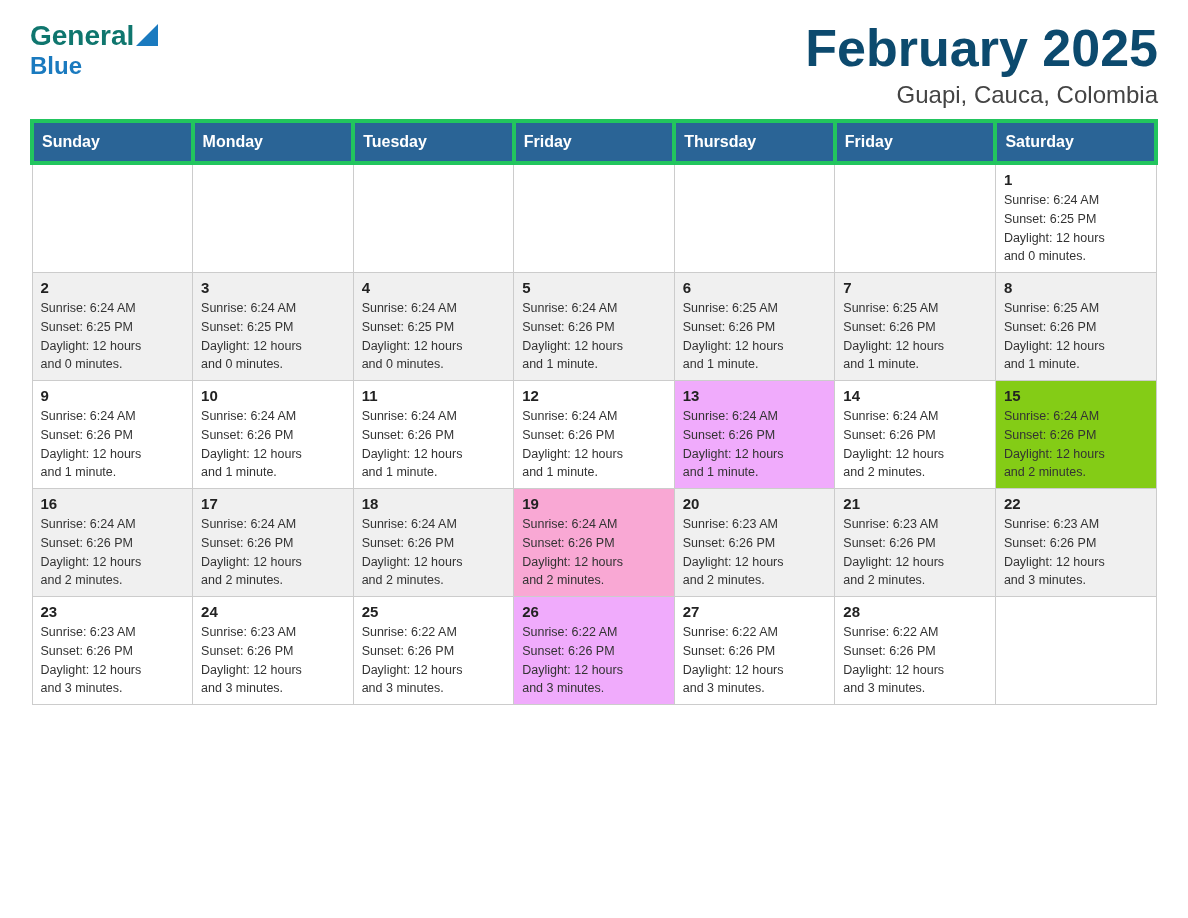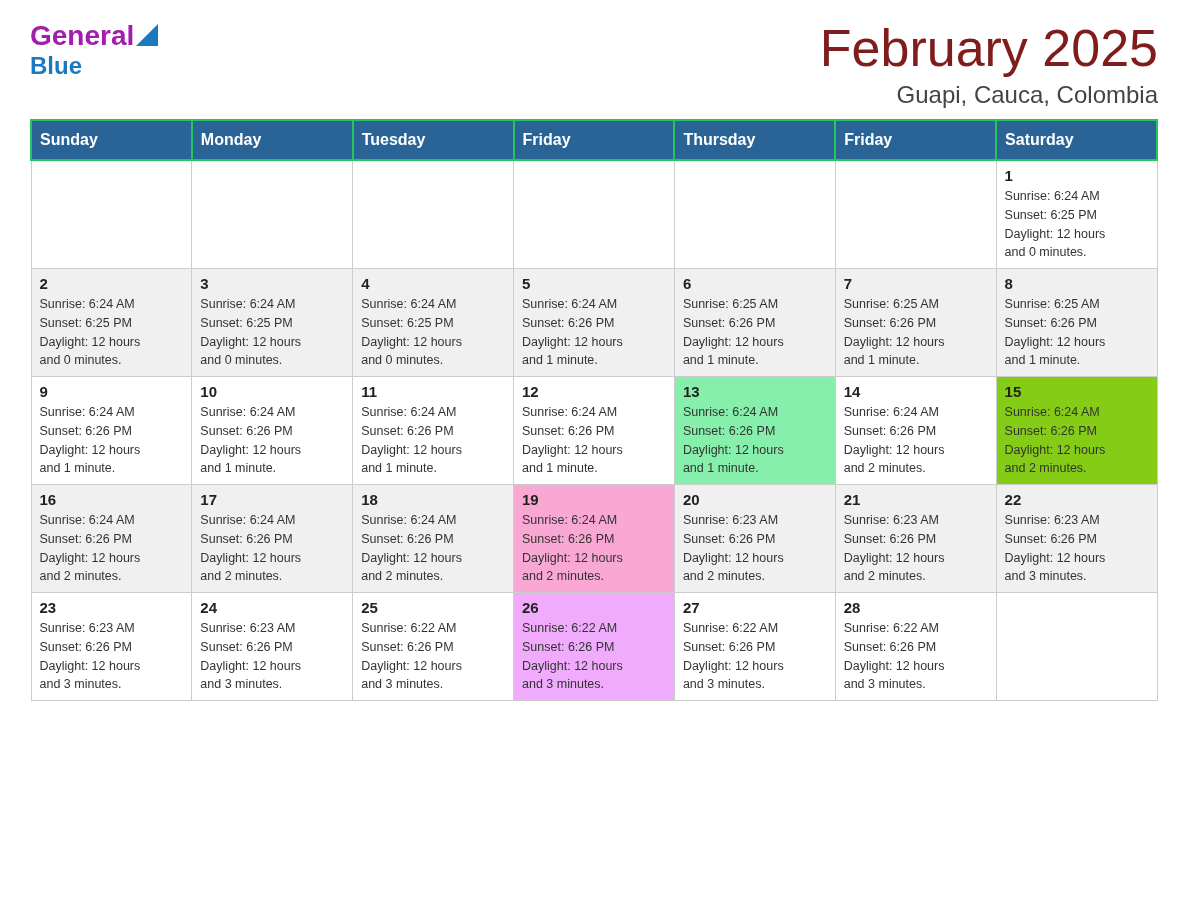--- a/index.html
+++ b/index.html
@@ -17,52 +17,52 @@
       margin-bottom: 10px;
     }
     .logo {
       display: flex;
       align-items: center;
       gap: 0;
     }
     .logo-text {
       font-size: 28px;
       font-weight: bold;
-      color: #a21caf;
+      color: #0f766e;
     }
     .logo-blue {
       color: #1a7abf;
     }
     .title-area {
       text-align: right;
     }
     .main-title {
       font-size: 52px;
-      font-weight: normal;
-      color: #7f1d1d;
+      font-weight: bold;
+      color: #0c4a6e;
       line-height: 1.1;
     }
     .subtitle {
       font-size: 24px;
       color: #444;
       margin-top: 4px;
     }
     .calendar {
       width: 100%;
       border-collapse: collapse;
       margin-top: 10px;
     }
     .calendar th {
       background-color: #2a6496;
       color: #fff;
       font-size: 16px;
       font-weight: bold;
       padding: 10px 8px;
       text-align: left;
-      border: 2px solid #22c55e;
+      border: 4px solid #22c55e;
     }
     .calendar td {
       border: 1px solid #ccc;
       vertical-align: top;
       padding: 6px 8px;
       width: 14.28%;
       min-height: 100px;
       font-size: 13px;
       color: #333;
       background: #fff;
@@ -175,21 +175,21 @@
           <div class="day-info">Sunrise: 6:24 AM<br>Sunset: 6:26 PM<br>Daylight: 12 hours<br>and 1 minute.</div>
         </td>
         <td style="background: rgb(255, 255, 255);">
           <span class="day-number">11</span>
           <div class="day-info">Sunrise: 6:24 AM<br>Sunset: 6:26 PM<br>Daylight: 12 hours<br>and 1 minute.</div>
         </td>
         <td style="background: rgb(255, 255, 255);">
           <span class="day-number">12</span>
           <div class="day-info">Sunrise: 6:24 AM<br>Sunset: 6:26 PM<br>Daylight: 12 hours<br>and 1 minute.</div>
         </td>
-        <td style="background: #86efac;">
+        <td style="background: #f0abfc;">
           <span class="day-number">13</span>
           <div class="day-info">Sunrise: 6:24 AM<br>Sunset: 6:26 PM<br>Daylight: 12 hours<br>and 1 minute.</div>
         </td>
         <td style="background: rgb(255, 255, 255);">
           <span class="day-number">14</span>
           <div class="day-info">Sunrise: 6:24 AM<br>Sunset: 6:26 PM<br>Daylight: 12 hours<br>and 2 minutes.</div>
         </td>
         <td style="background: #84cc16; margin-top: 8px;">
           <span class="day-number">15</span>
           <div class="day-info">Sunrise: 6:24 AM<br>Sunset: 6:26 PM<br>Daylight: 12 hours<br>and 2 minutes.</div>

